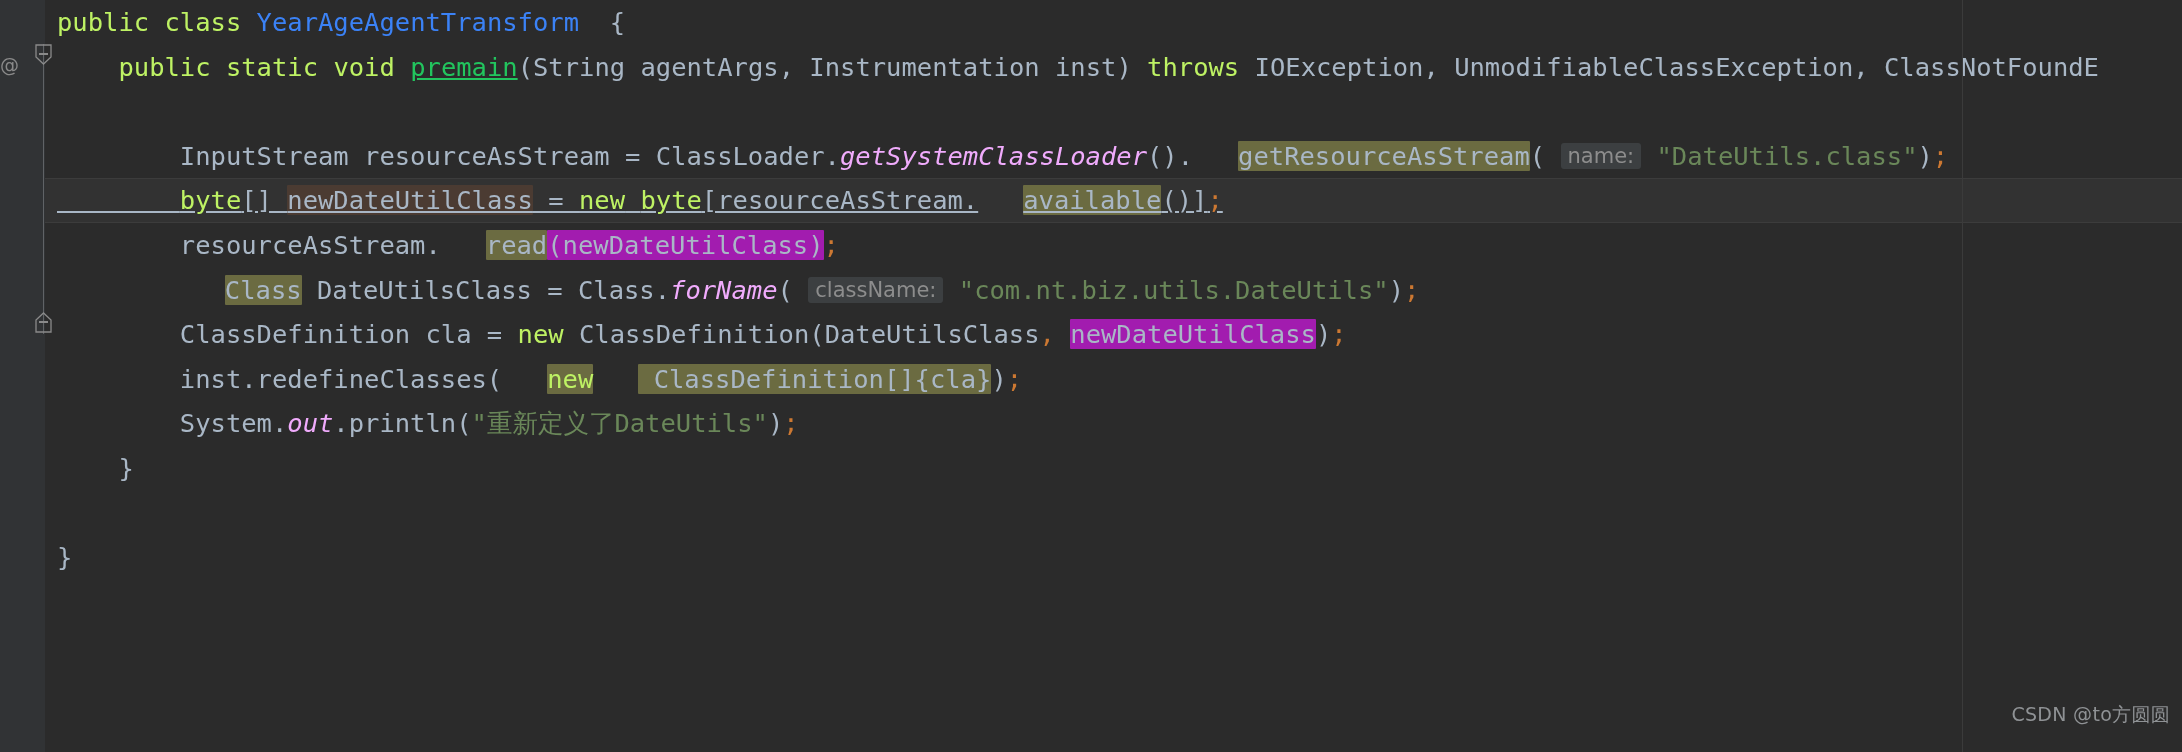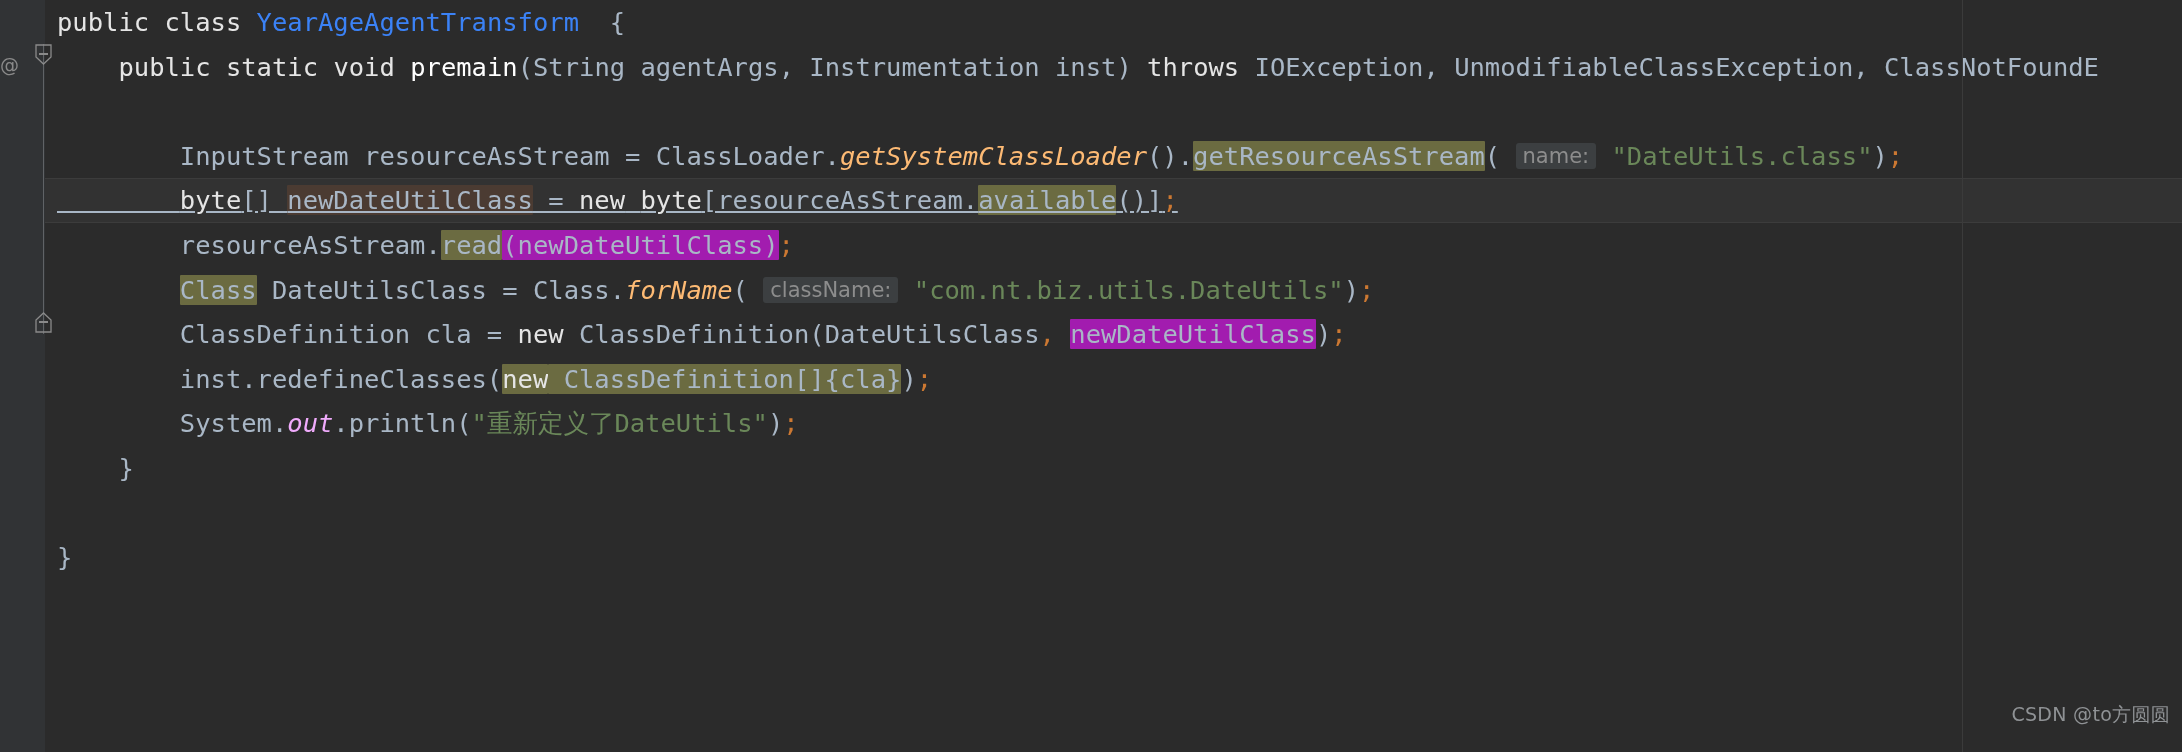--- a/index.html
+++ b/index.html
@@ -83,30 +83,30 @@
     height: 44.6px;
     position: relative;
     padding-left: 12px;
   }
   .line.caret-line {
     background: #323232;
     box-shadow: inset 0 1px 0 #3c3c3c, inset 0 -1px 0 #3c3c3c;
     text-decoration: underline;
   }
   
-  .kw      { color: #e5e5e5; }
+  .kw      { color: #bef264; }
   .plain   { color: #a9b7c6; }
   .type    { color: #3b82f6; }
-  .mname   { color: #ffffff; }
+  .mname   { color: #22c55e; text-decoration: underline; }
   .str     { color: #6a8759; }
   .stat    { color: #f0abfc; font-style: italic; }
-  .sitalic { color: #fdba74; font-style: italic; margin-top: 40px; }
+  .sitalic { color: #f0abfc; font-style: italic; margin-top: 40px; }
   .semi    { color: #cc7832; }
   
-  .hl-olive  { background: #6b6b41; border-radius: 1px; }
+  .hl-olive  { background: #6b6b41; border-radius: 1px; margin-left: 45px; }
   .hl-green  { background: #a21caf; border-radius: 1px; }
   .hl-brown  { background: #4b3b32; border-radius: 1px; }
   
   .hint {
     background: #3c3f41;
     color: #8d8d8d;
     border-radius: 3px;
     padding: 1px 7px;
     font-size: 21px;
     font-family: "DejaVu Sans", sans-serif;

